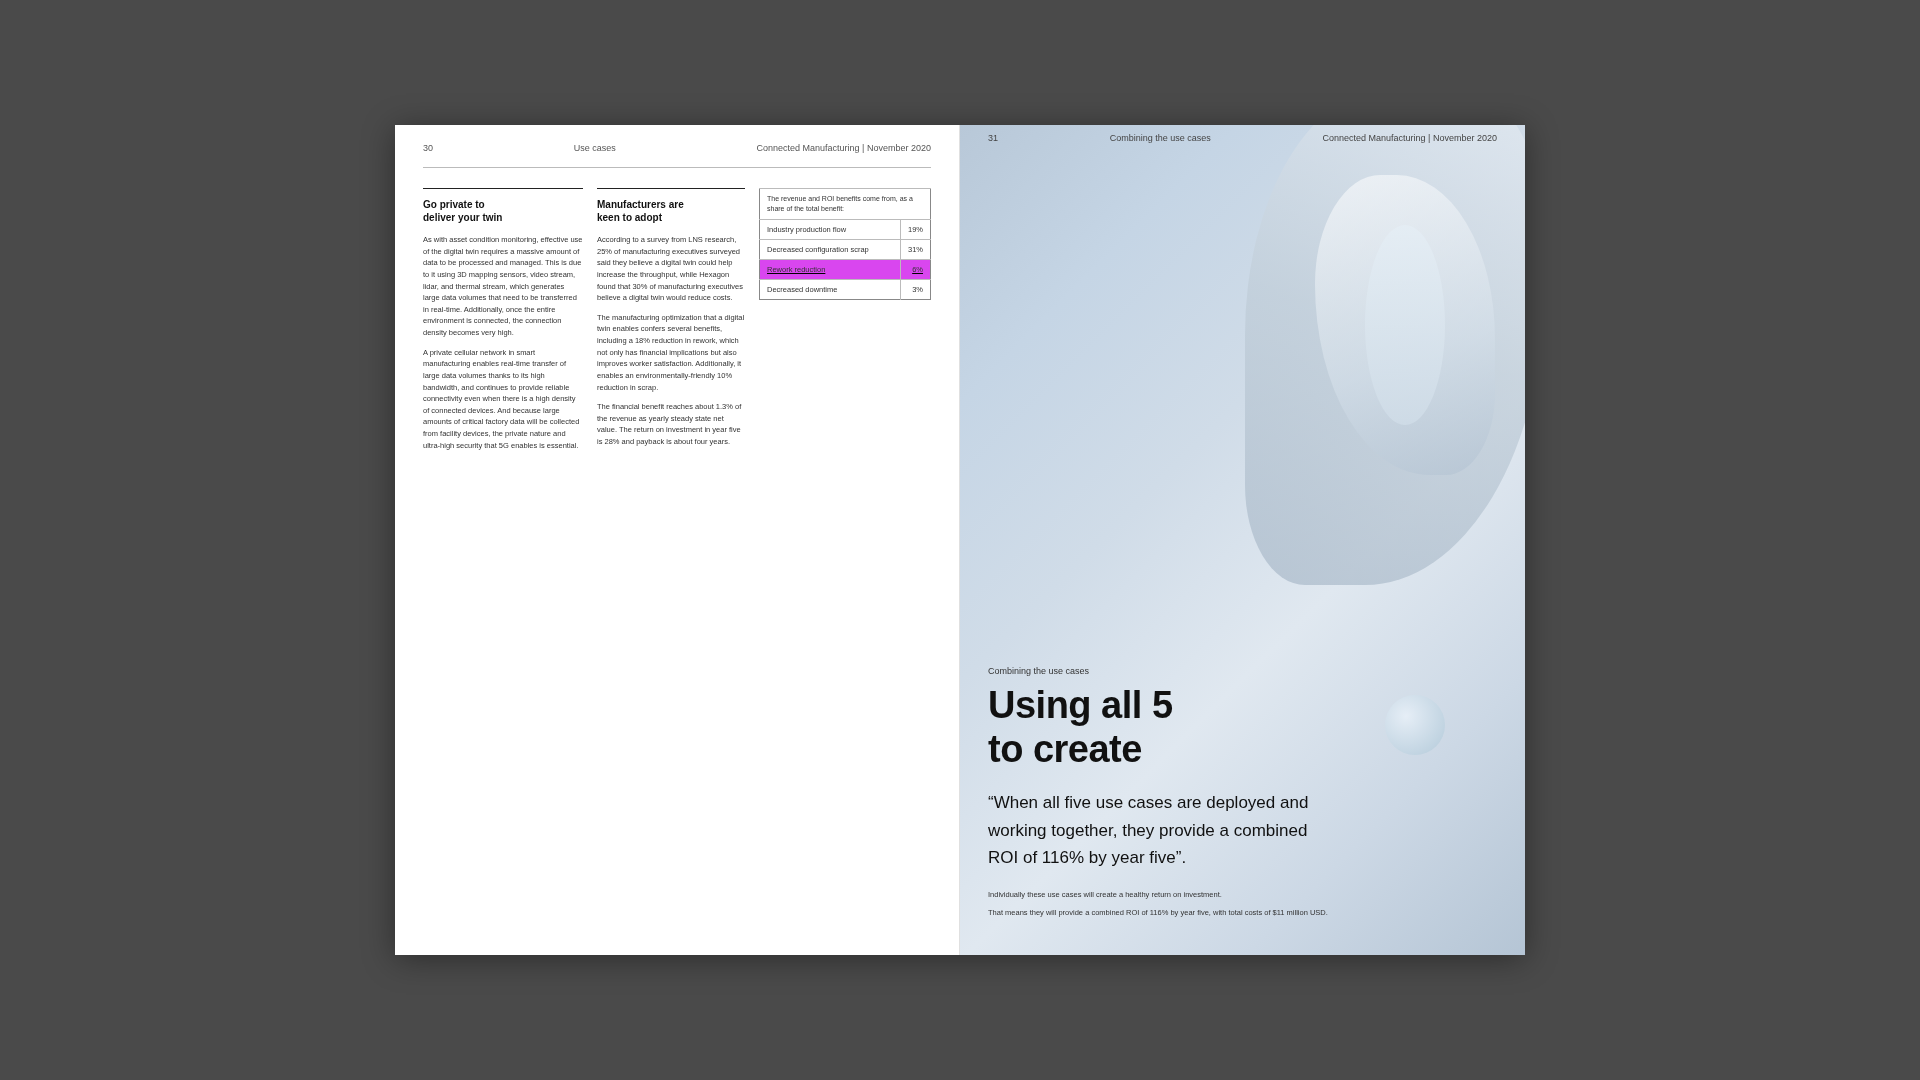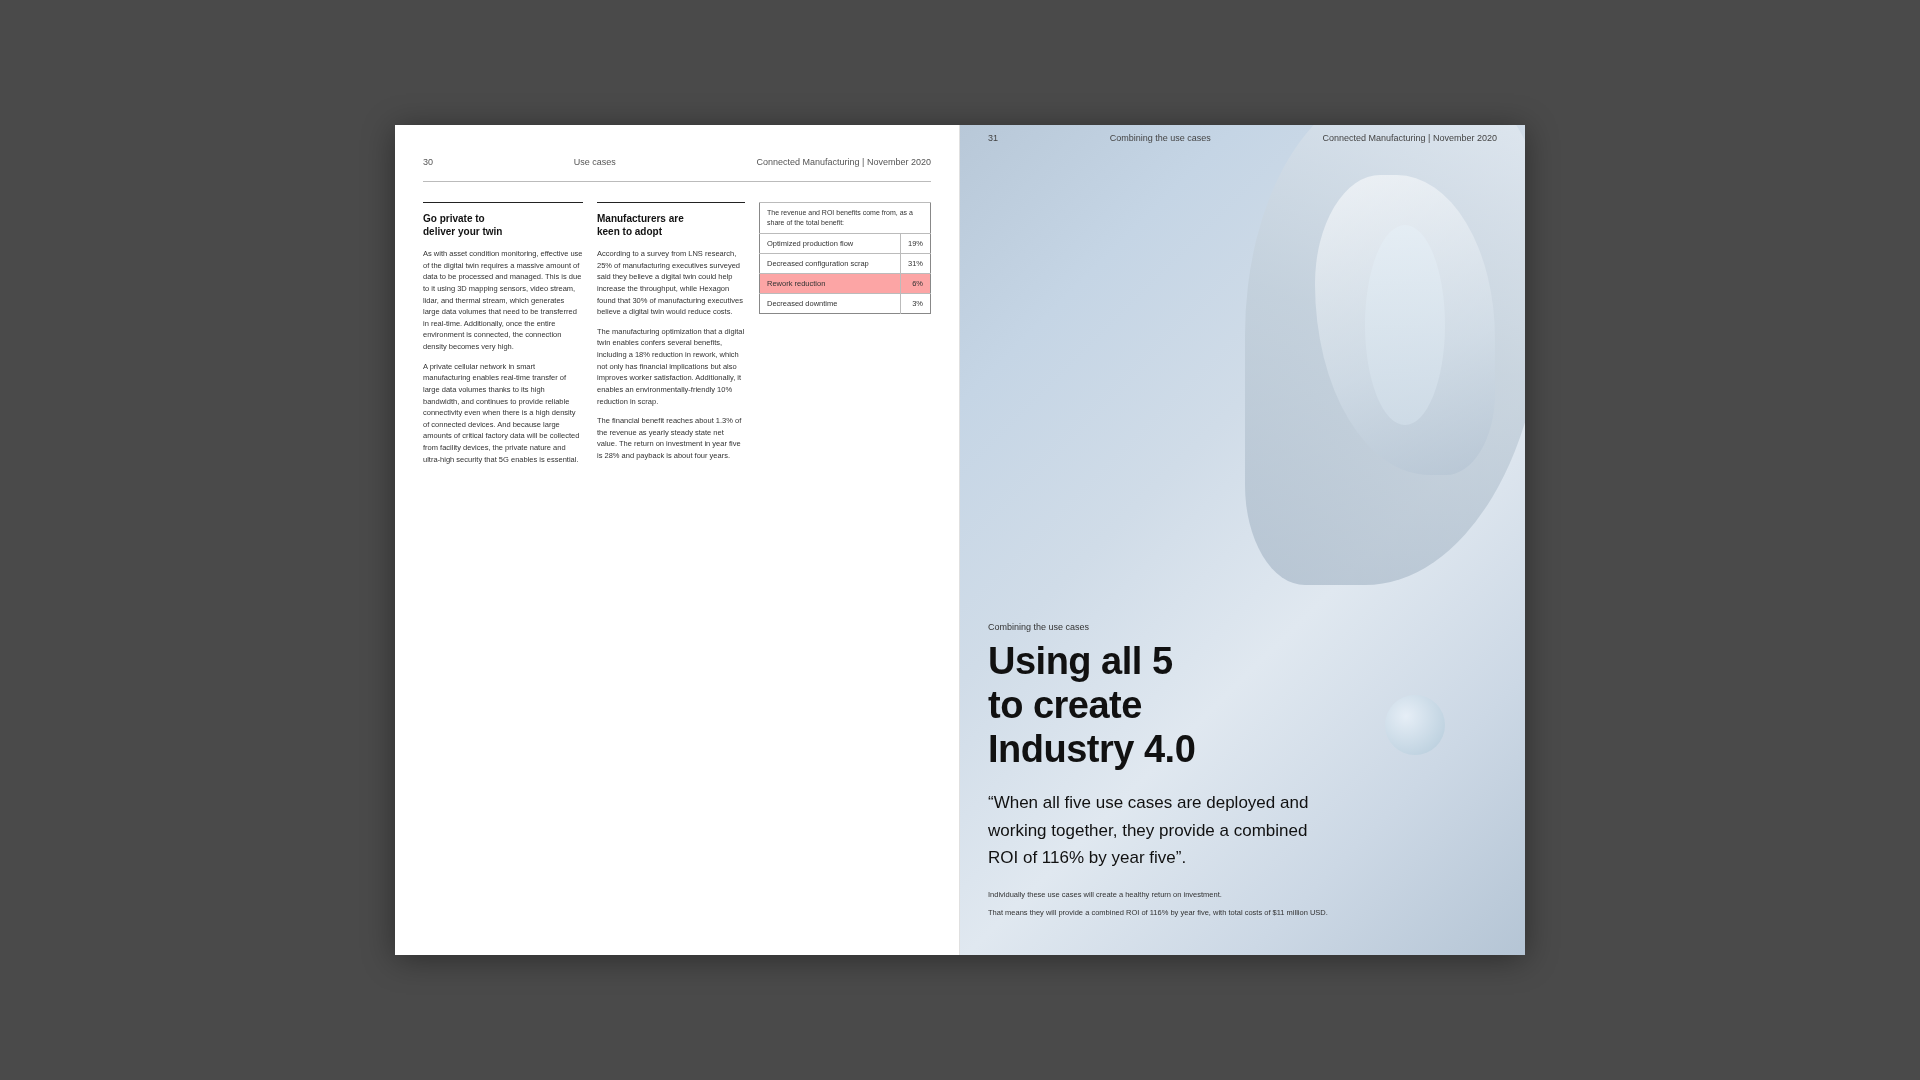--- a/index.html
+++ b/index.html
@@ -18,21 +18,21 @@
       width: 1130px;
       height: 830px;
       background: #fff;
       box-shadow: 0 4px 30px rgba(0,0,0,0.4);
     }
     
     .left-page {
       width: 565px;
       height: 100%;
       background: #fff;
-      padding: 32px 28px 30px 28px;
+      padding: 18px 28px 30px 28px;
       display: flex;
       flex-direction: column;
       border-right: 1px solid #e0e0e0;
       overflow: hidden;
     }
     .page-header {
       display: flex;
       justify-content: space-between;
       align-items: center;
       margin-bottom: 14px;
@@ -106,21 +106,22 @@
       color: #333;
       vertical-align: middle;
     }
     .benefit-table .pct-cell {
       text-align: right;
       font-weight: normal;
       width: 30px;
       border-left: 1px solid #bbb;
     }
     .table-highlight {
-      background: #fca5a5;
+      background: #d946ef;
+      text-decoration: underline;
     }
 
     
     .right-page {
       width: 565px;
       height: 100%;
       background: #d8dfe8;
       position: relative;
       overflow: hidden;
     }
@@ -274,21 +275,21 @@
         <p class="body-text">The financial benefit reaches about 1.3% of the revenue as yearly steady state net value. The return on investment in year five is 28% and payback is about four years.</p>
       </div>
 
       <div class="col-table">
         <table class="benefit-table">
           <tbody>
               <tr class="table-header-row">
             <td colspan="2">The revenue and ROI benefits come from, as a share of the total benefit:</td>
           </tr>
           <tr>
-            <td>Optimized production flow</td>
+            <td>Industry production flow</td>
             <td class="pct-cell">19%</td>
           </tr>
           <tr>
             <td>Decreased configuration scrap</td>
             <td class="pct-cell">31%</td>
           </tr>
           <tr class="table-highlight">
             <td>Rework reduction</td>
             <td class="pct-cell">6%</td>
           </tr>
@@ -314,21 +315,20 @@
       <span class="right-page-num">31</span>
       <span class="right-page-title-header">Combining the use cases</span>
       <span class="right-page-title-header">Connected Manufacturing | November 2020</span>
     </div>
 
     <div class="right-content">
       <p class="combining-label">Combining the use cases</p>
       <div class="big-heading">
         <span>Using all 5</span><br>
         <span>to create</span><br>
-        <span>Industry 4.0</span>
       </div>
       <p class="quote-text">“When all five use cases are deployed and working together, they provide a combined ROI of 116% by year five”.</p>
       <p class="right-body-text">Individually these use cases will create a healthy return on investment.</p>
       <p class="right-body-text">That means they will provide a combined ROI of 116% by year five, with total costs of $11 million USD.</p>
     </div>
   </div>
 
 </div>
 
 </body></html>

